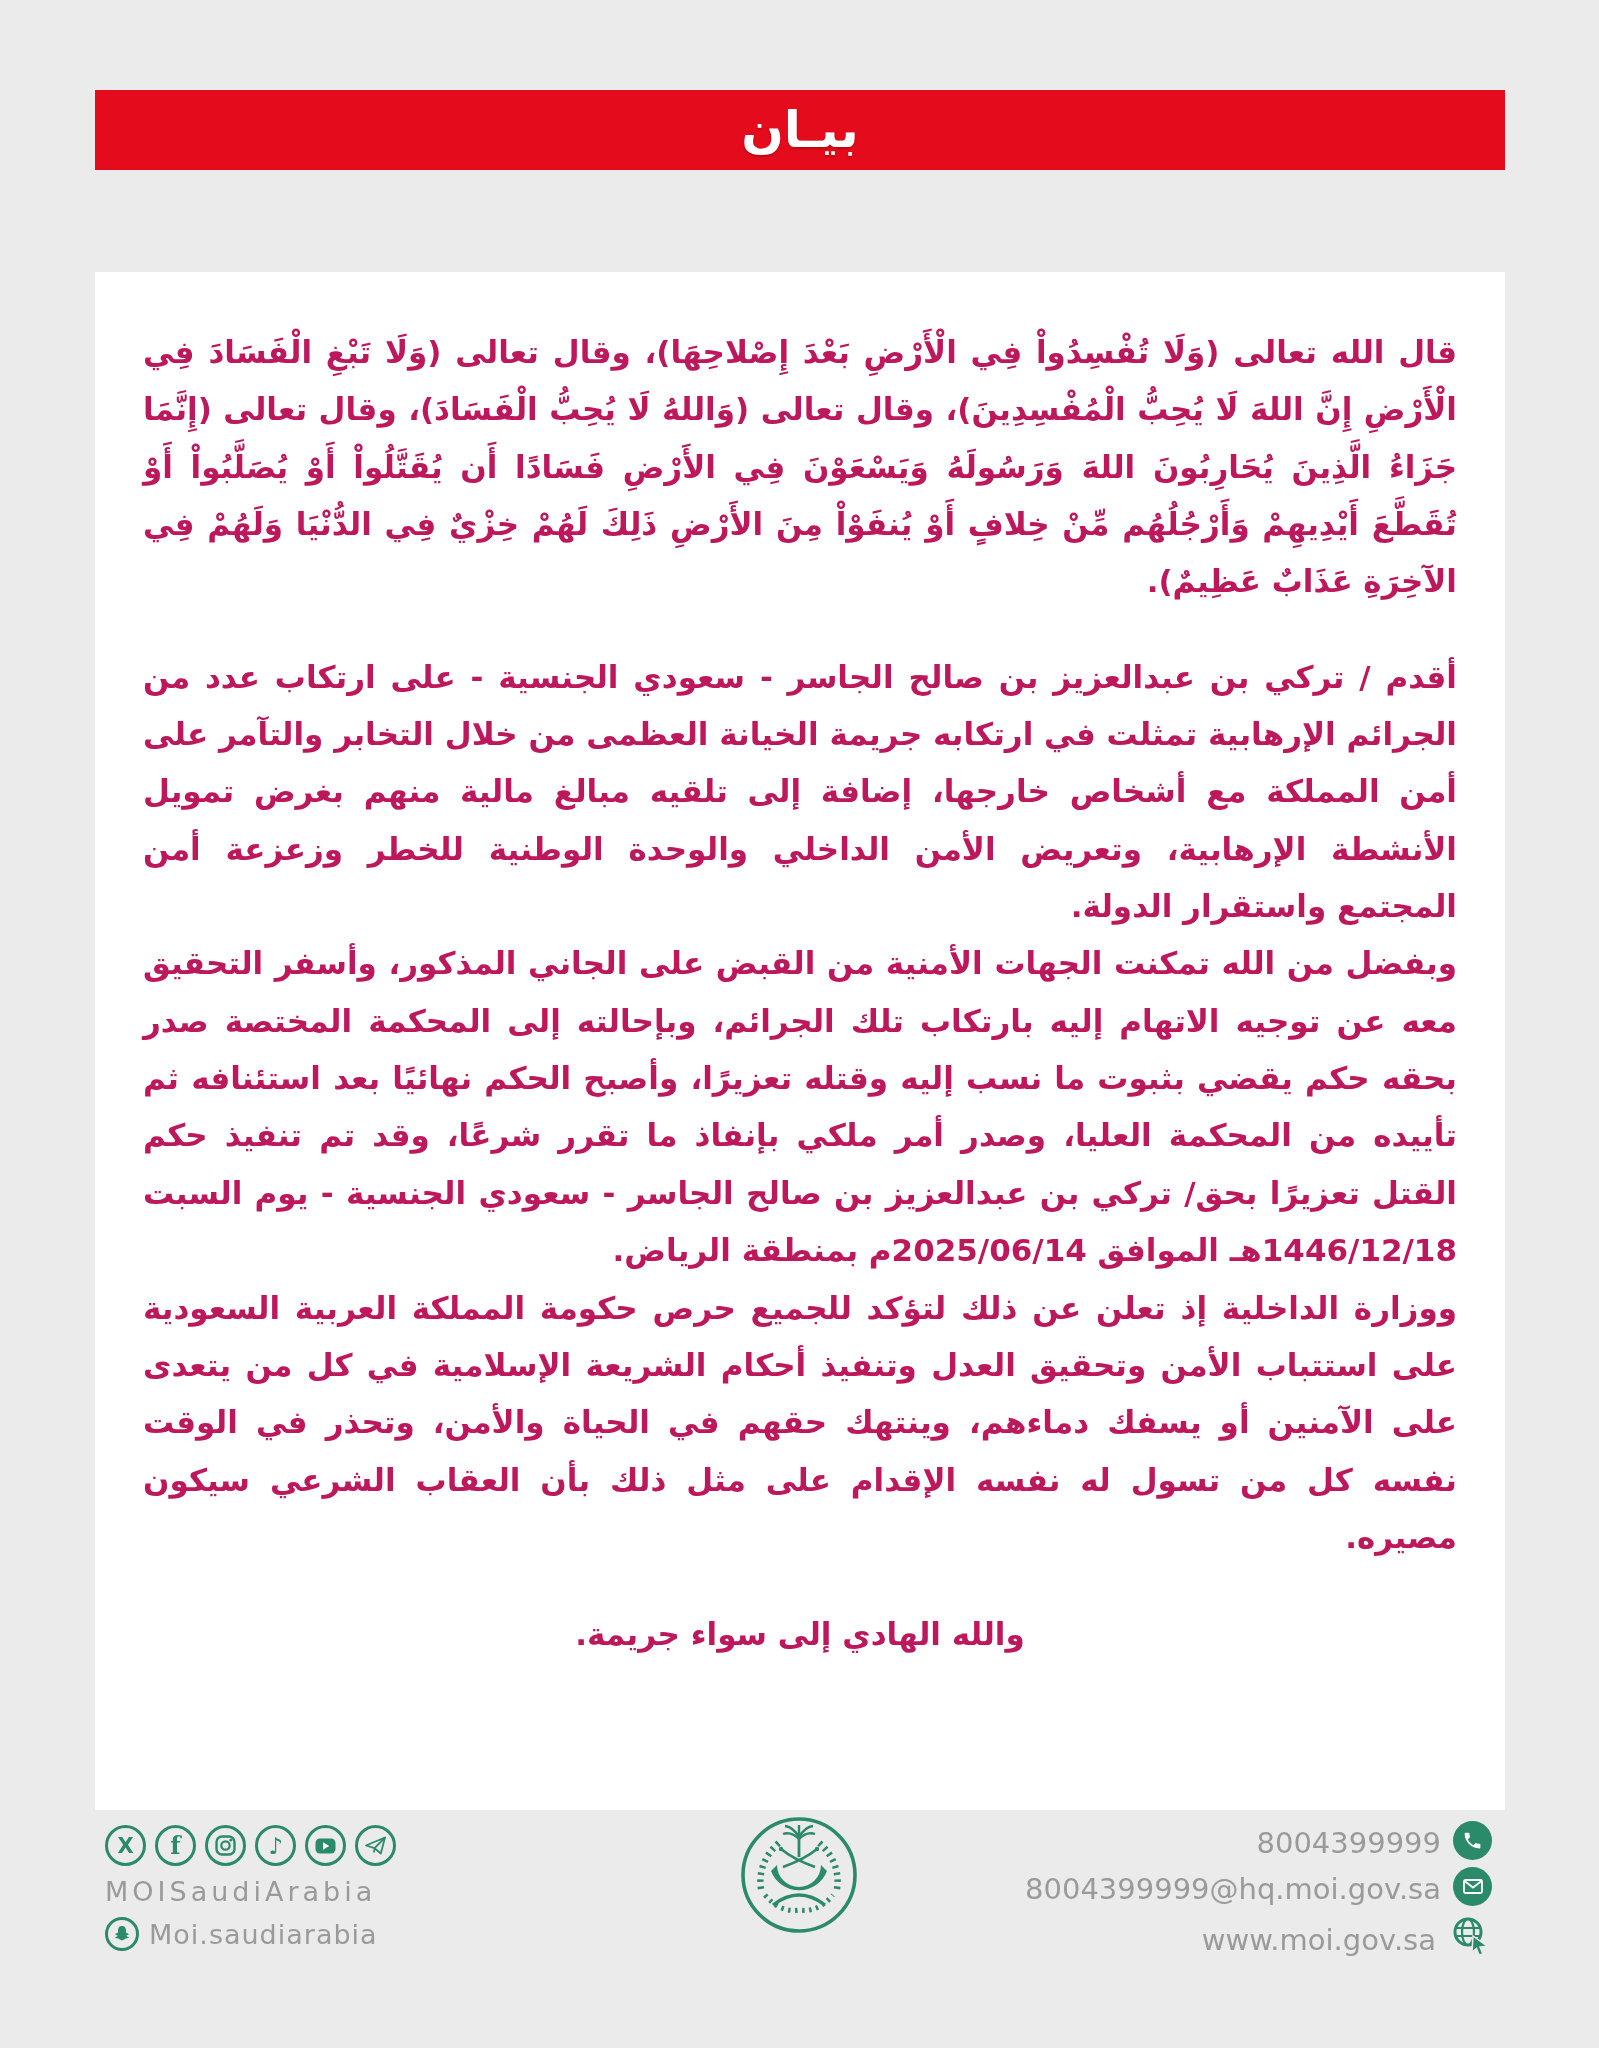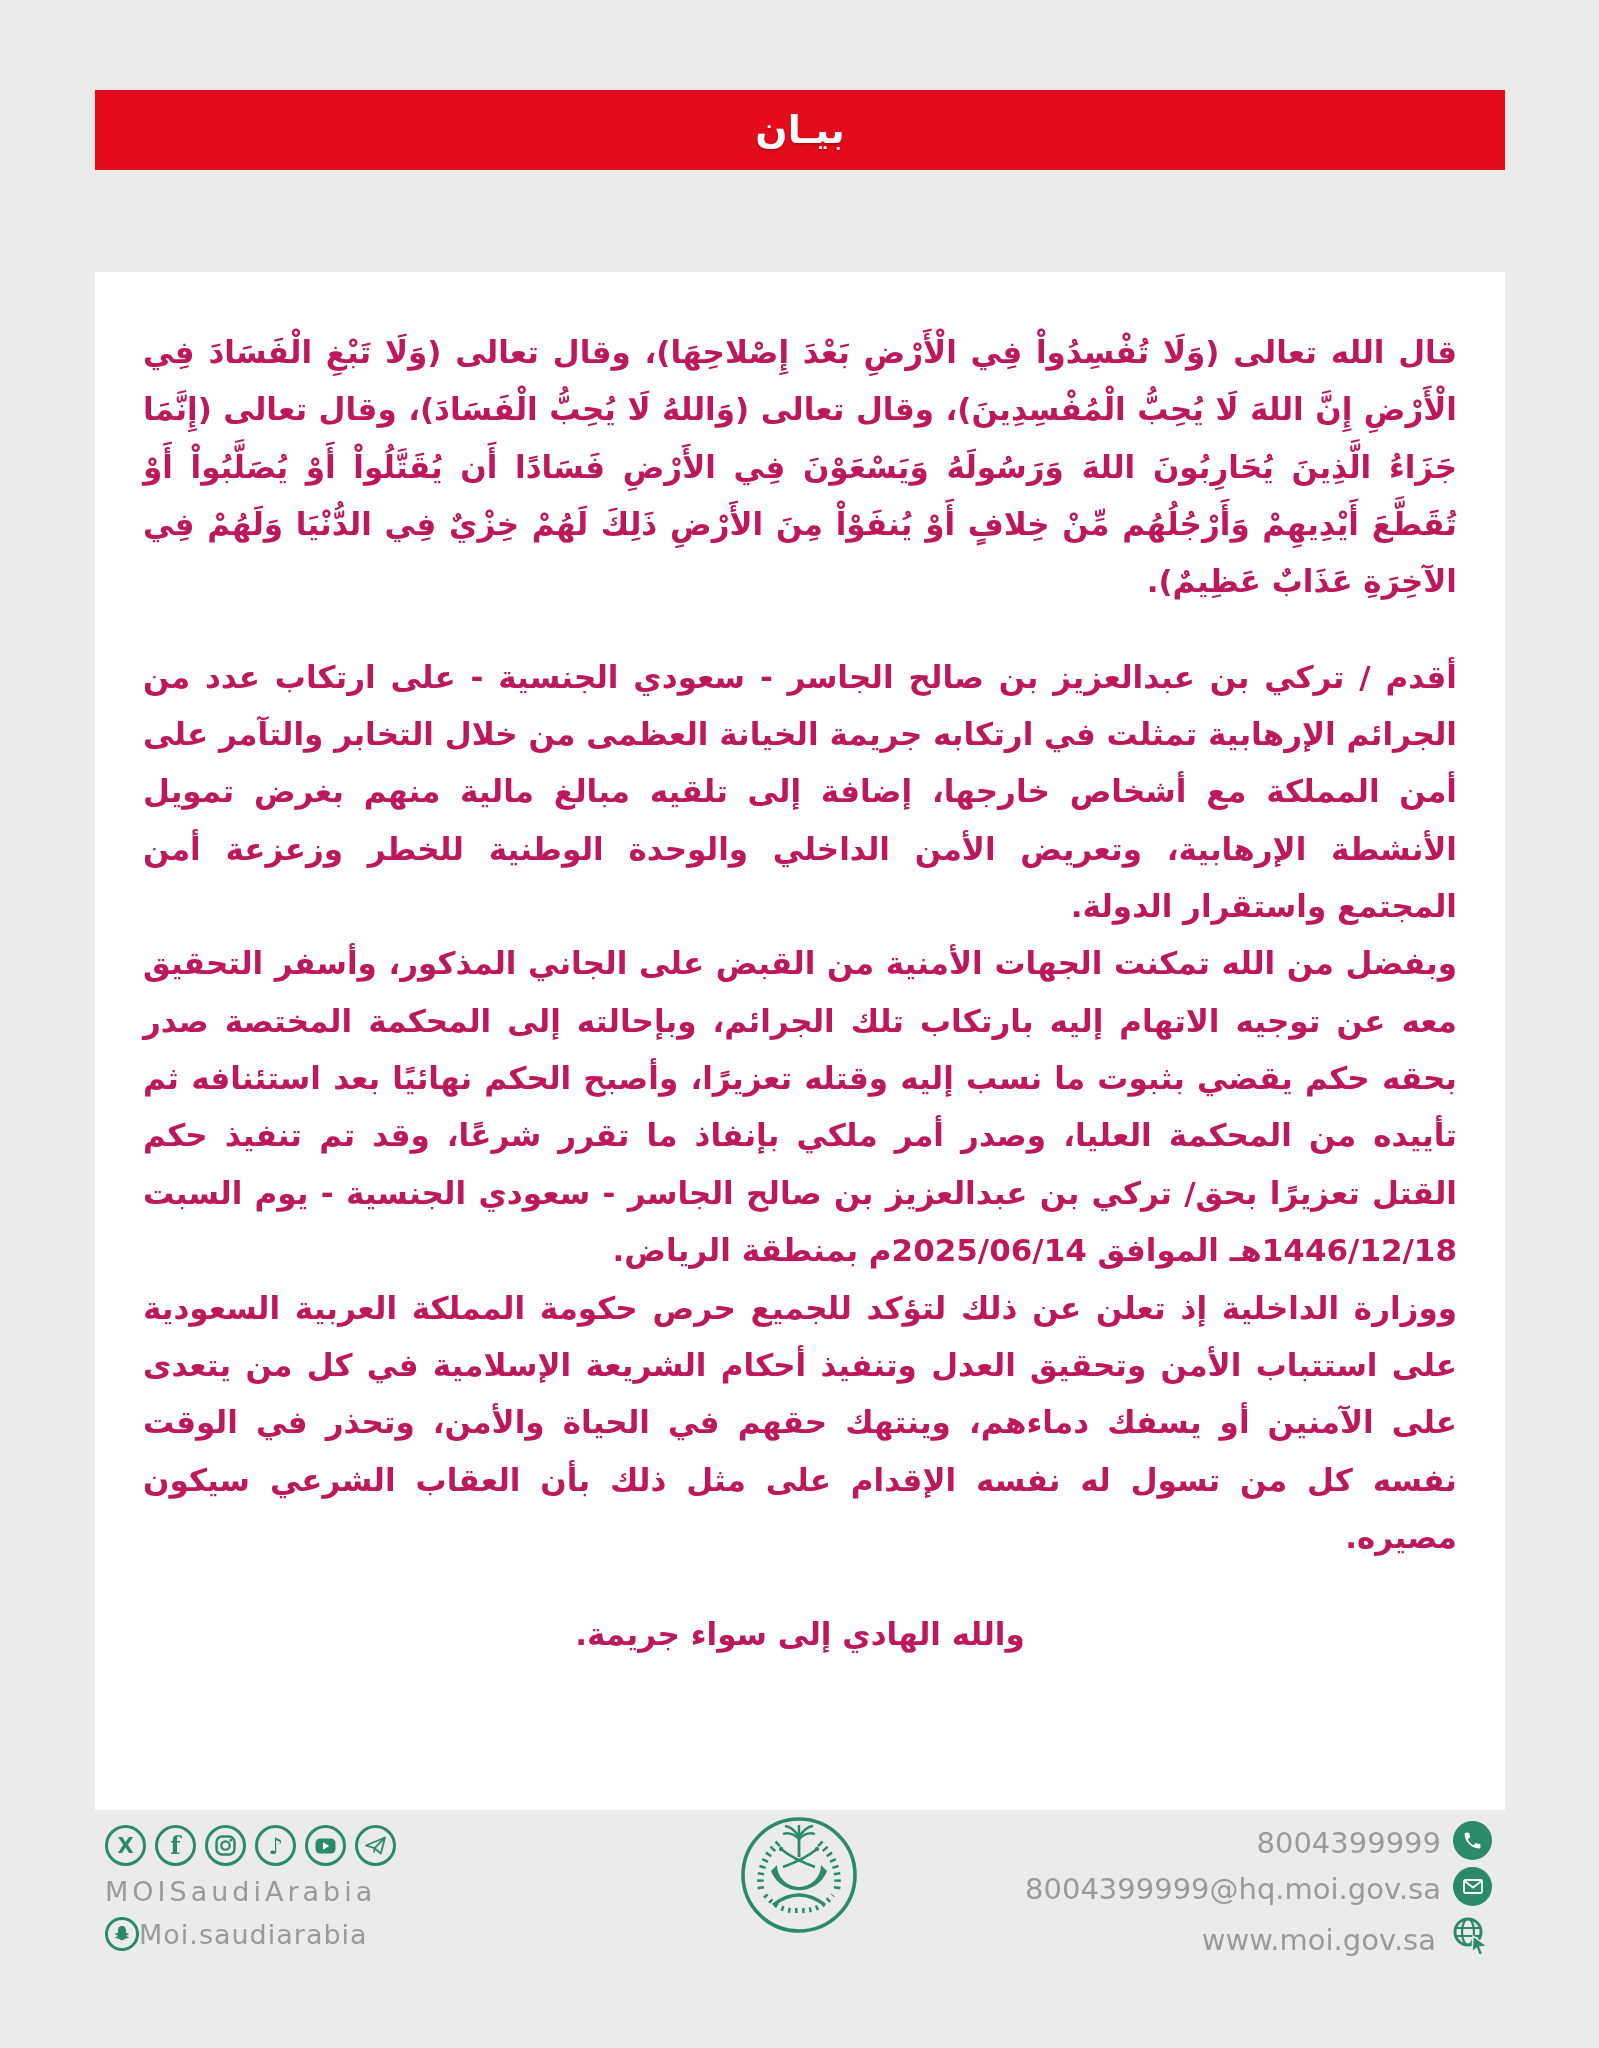--- a/index.html
+++ b/index.html
@@ -2,21 +2,21 @@
 <html lang="ar"><head>
 <meta charset="utf-8">
 <style>
   html,body{margin:0;padding:0;}
   body{background:#d8d8d8;font-family:"DejaVu Sans","Liberation Sans",sans-serif;}
   .page{position:relative;width:1599px;height:2048px;background:#ecebeb;overflow:hidden;margin:0 auto;}
 
   
   .banner{position:absolute;left:95px;top:90px;width:1410px;height:80px;background:#e30b1c;
           display:flex;align-items:center;justify-content:center;}
-  .banner-title{color:#ffffff;font-size:38px;font-weight:bold;direction:rtl;letter-spacing:1px;
+  .banner-title{color:#ffffff;font-size:50px;font-weight:bold;direction:rtl;letter-spacing:1px;
                 text-shadow:0 2px 2px rgba(120,0,0,.35);}
 
   
   .card{position:absolute;left:95px;top:272px;width:1410px;min-height:1538px;background:#ffffff;
         box-sizing:border-box;padding:52px 48px 40px 48px;direction:rtl;}
   .card p{margin:0;color:#be185d;font-size:31px;font-weight:bold;line-height:1.85;
           text-align:justify;text-align-last:right;}
   .card p.quran{margin-bottom:38px;}
   .card p.closing{margin-top:40px;text-align:center;text-align-last:center;}
 
@@ -24,21 +24,21 @@
   .footer{position:absolute;left:0;bottom:0;width:1599px;height:235px;}
   .f-left{position:absolute;left:105px;top:12px;}
   .social-row{display:flex;gap:9px;}
   .sicon{width:41px;height:41px;border:3px solid #2b8a6a;border-radius:50%;box-sizing:border-box;
          display:flex;align-items:center;justify-content:center;color:#2b8a6a;font-weight:bold;}
   .sicon svg{display:block;}
   .glyph-x{font-size:21px;}
   .glyph-f{font-size:24px;font-family:"DejaVu Serif","Liberation Serif",serif;}
   .glyph-note{font-size:23px;}
   .handle{color:#9a9a9a;font-size:27px;letter-spacing:4px;margin-top:10px;}
-  .snap-row{display:flex;align-items:center;margin-top:10px;}
+  .snap-row{display:flex;align-items:center;gap:10px;margin-top:10px;}
   .snap-circ{width:34px;height:34px;border:3px solid #2b8a6a;border-radius:50%;box-sizing:border-box;
              display:flex;align-items:center;justify-content:center;}
   .snap-handle{color:#9a9a9a;font-size:27px;letter-spacing:1px;}
 
   .f-center{position:absolute;left:735px;top:0;}
 
   .f-right{position:absolute;right:107px;top:8px;display:flex;flex-direction:column;gap:7px;align-items:flex-end;}
   .contact-row{display:flex;align-items:flex-end;gap:12px;}
   .contact-text{color:#9a9a9a;font-size:29px;}
   .cicon{width:39px;height:39px;border-radius:50%;background:#2b8a6a;display:flex;align-items:center;justify-content:center;}

